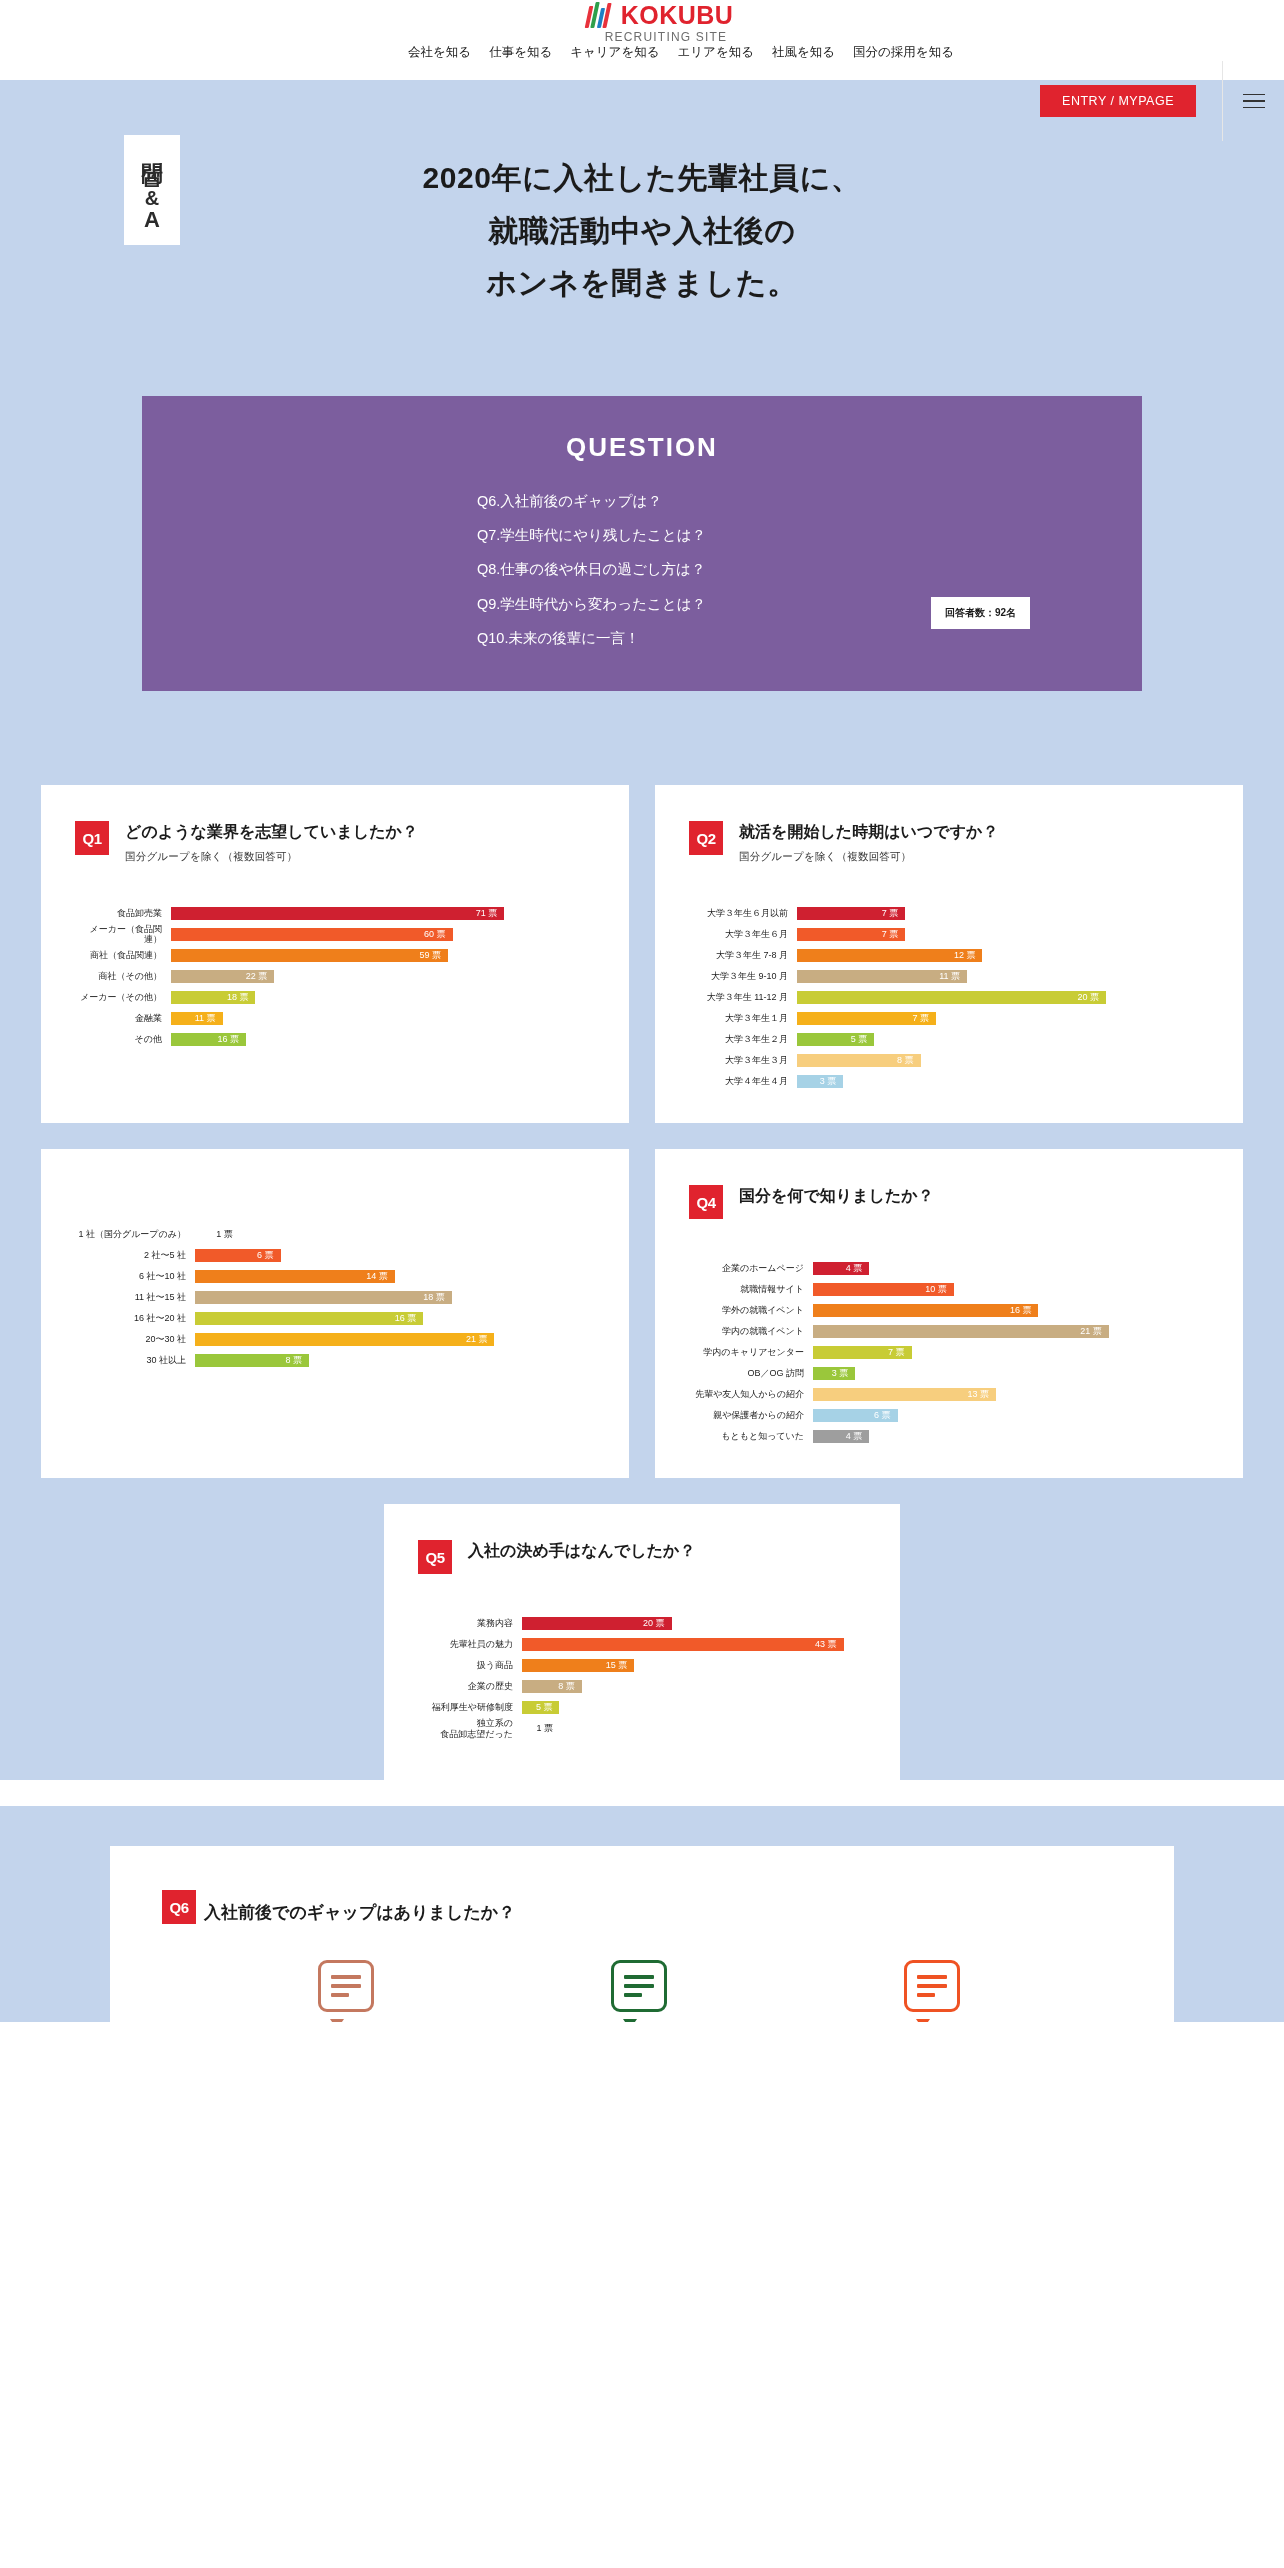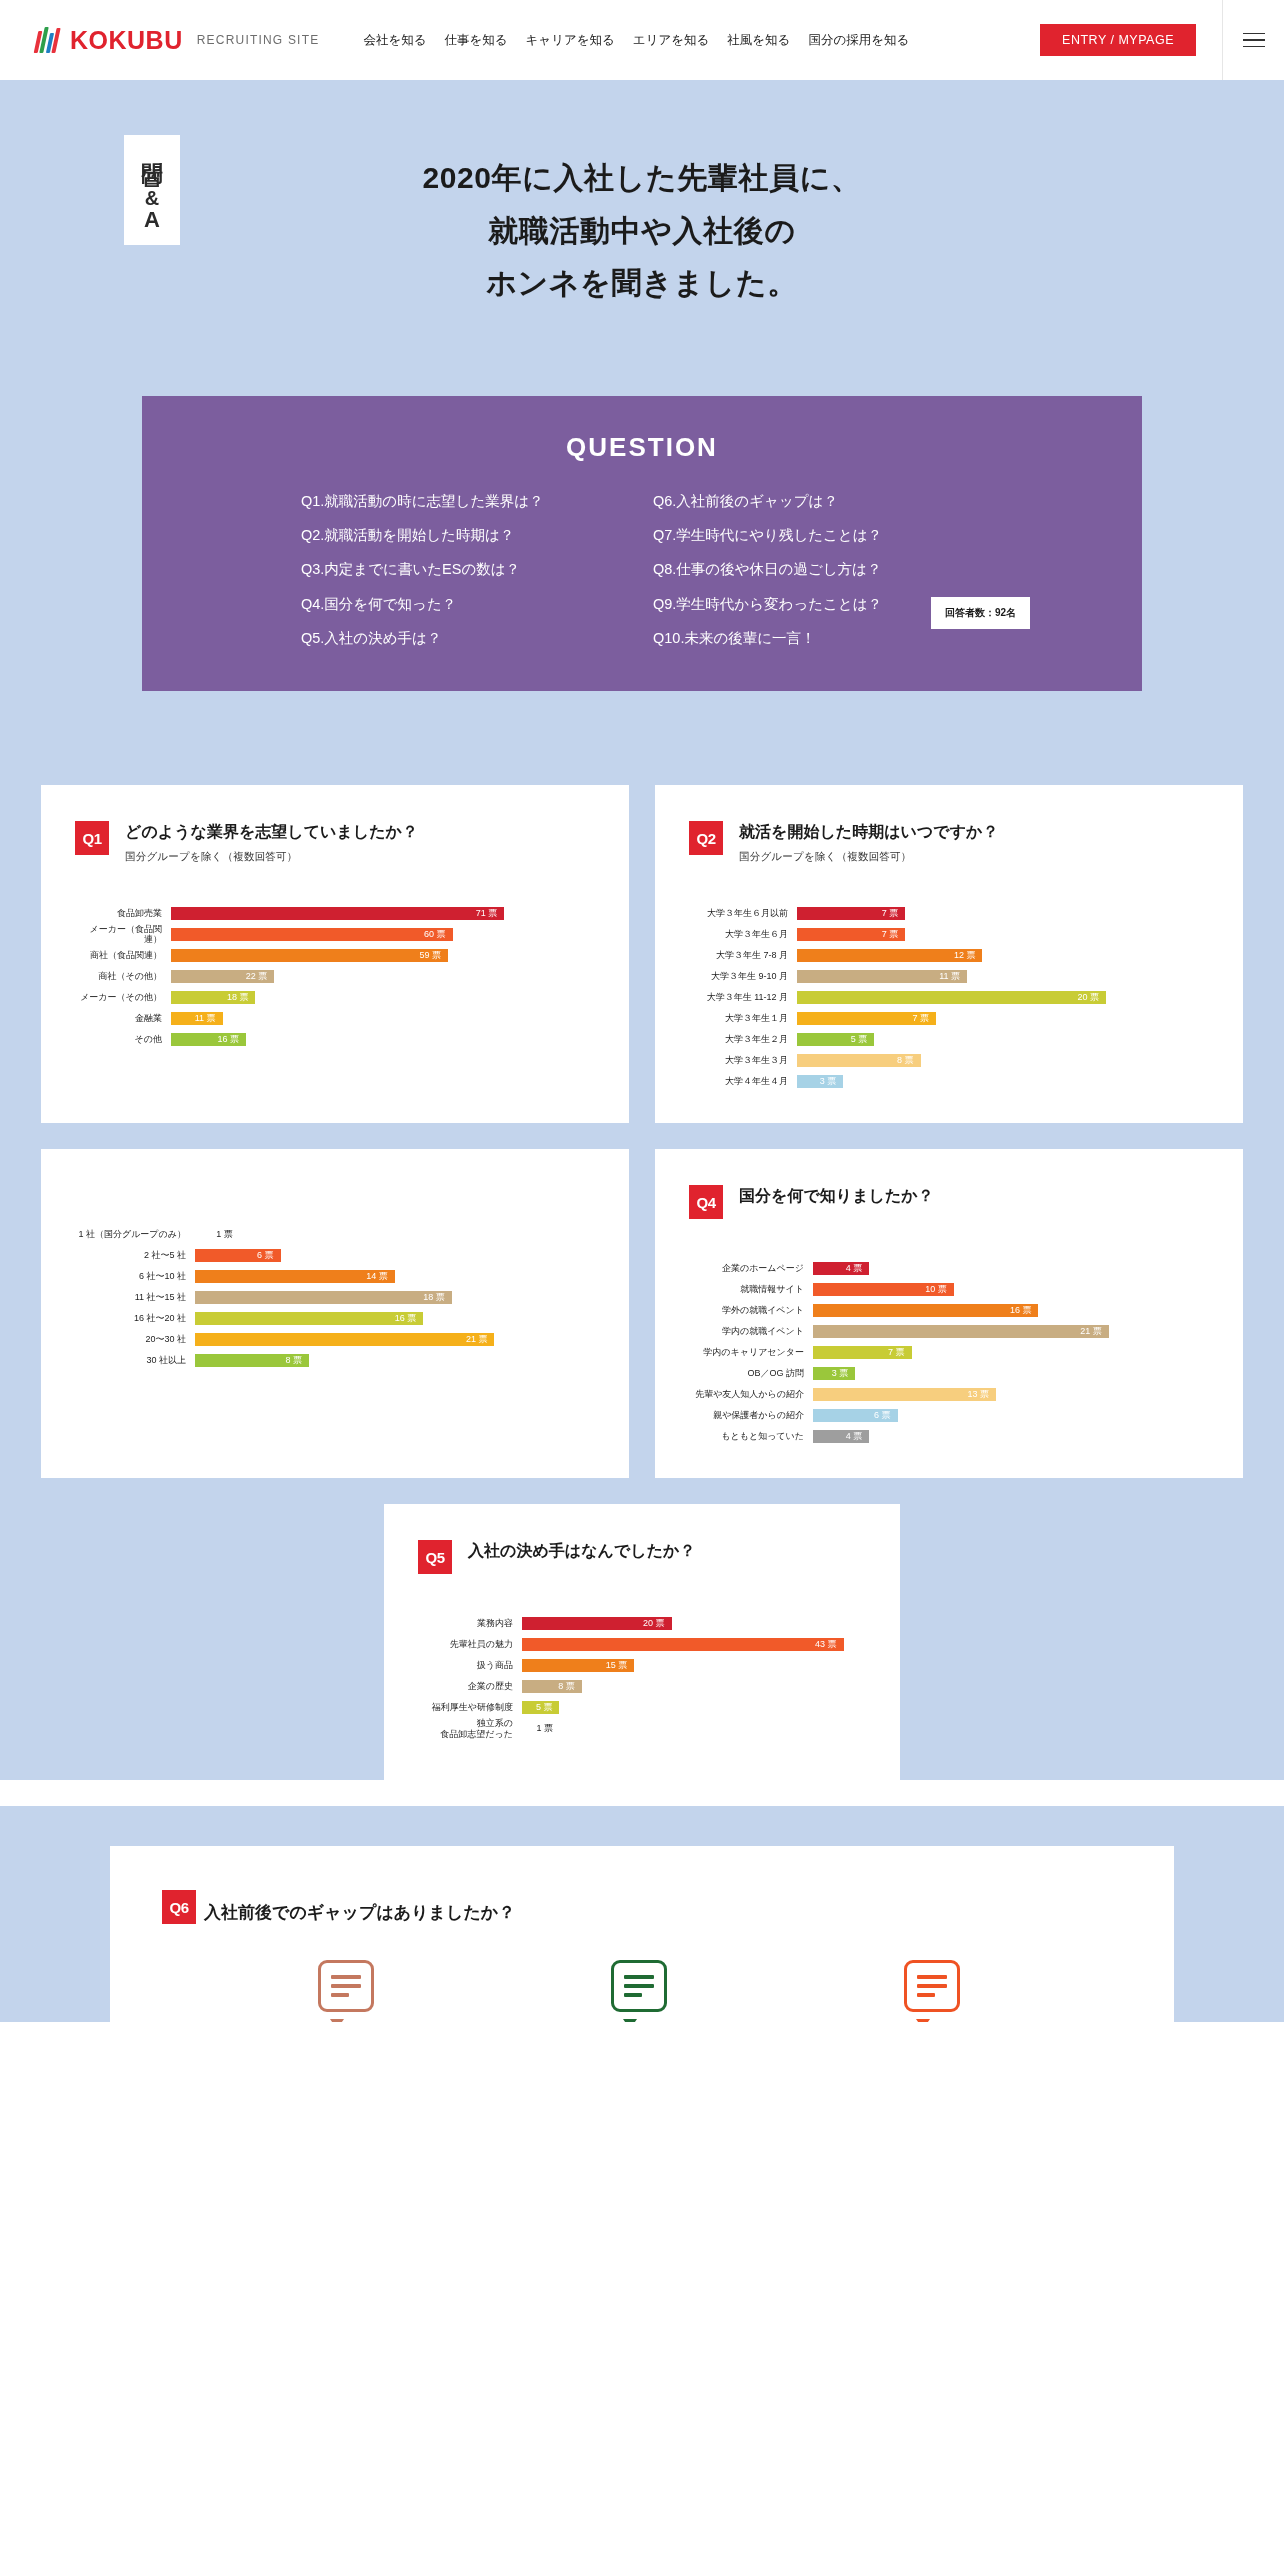--- a/index.html
+++ b/index.html
@@ -15,20 +15,21 @@
   
   .site-header {
     height: 80px;
     width: 1284px;
     background: #ffffff;
     display: flex;
     align-items: center;
     padding: 0 0 0 34px;
     position: relative;
     z-index: 20;
+    flex-direction: column;
   }
   .brand { display: flex; align-items: center; gap: 10px; }
   .brand-mark { width: 26px; height: 30px; position: relative; flex: none; }
   .brand-mark .kslash {
     position: absolute; bottom: 2px; width: 4px; border-radius: 1px;
   }
   .brand-mark .s1 { left: 2px;  height: 22px; background: #e8323c; transform: skewX(-12deg); }
   .brand-mark .s2 { left: 8px;  height: 26px; background: #2e9f4b; transform: skewX(-12deg); }
   .brand-mark .s3 { left: 14px; height: 20px; background: #1f7fc4; transform: skewX(-12deg); }
   .brand-mark .s4 { left: 20px; height: 25px; background: #e8323c; transform: skewX(-12deg); }
@@ -239,27 +240,20 @@
     <h1 class="hero-title">
       <span>2020年に入社した先輩社員に、</span><br>
       <span>就職活動中や入社後の</span><br>
       <span>ホンネを聞きました。</span>
     </h1>
 
     <div class="question-panel">
       <div class="question-title">QUESTION</div>
       <div class="question-cols">
         <ul class="question-col">
-          <li>Q1.就職活動の時に志望した業界は？</li>
-          <li>Q2.就職活動を開始した時期は？</li>
-          <li>Q3.内定までに書いたESの数は？</li>
-          <li>Q4.国分を何で知った？</li>
-          <li>Q5.入社の決め手は？</li>
-        </ul>
-        <ul class="question-col">
           <li>Q6.入社前後のギャップは？</li>
           <li>Q7.学生時代にやり残したことは？</li>
           <li>Q8.仕事の後や休日の過ごし方は？</li>
           <li>Q9.学生時代から変わったことは？</li>
           <li>Q10.未来の後輩に一言！</li>
         </ul>
       </div>
       <div class="answer-count">回答者数：92名</div>
     </div>
   </div>

